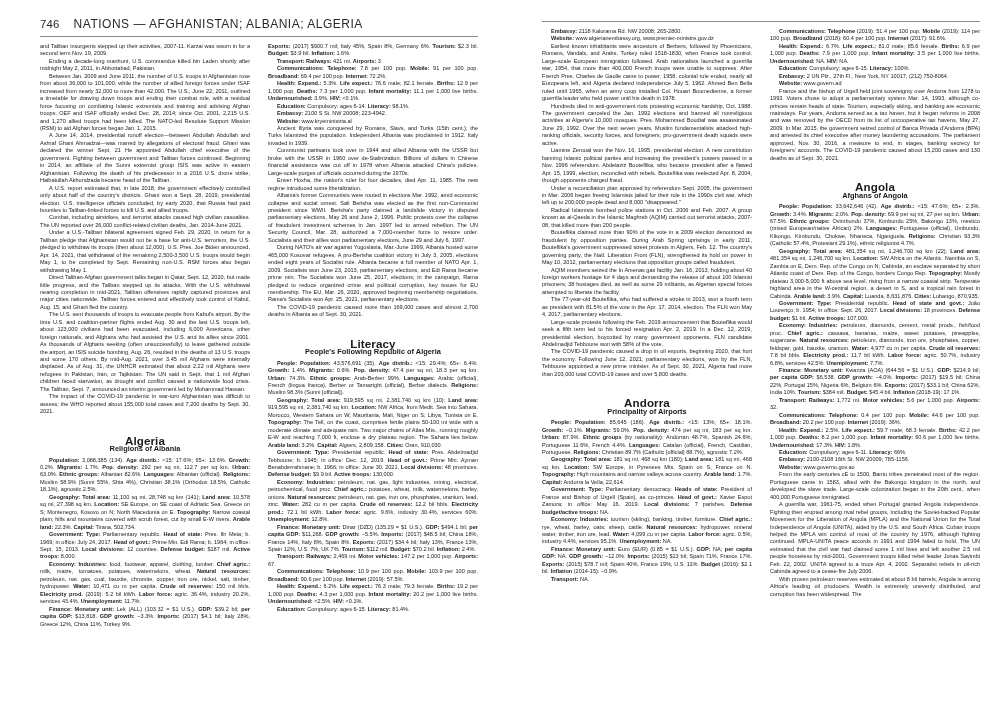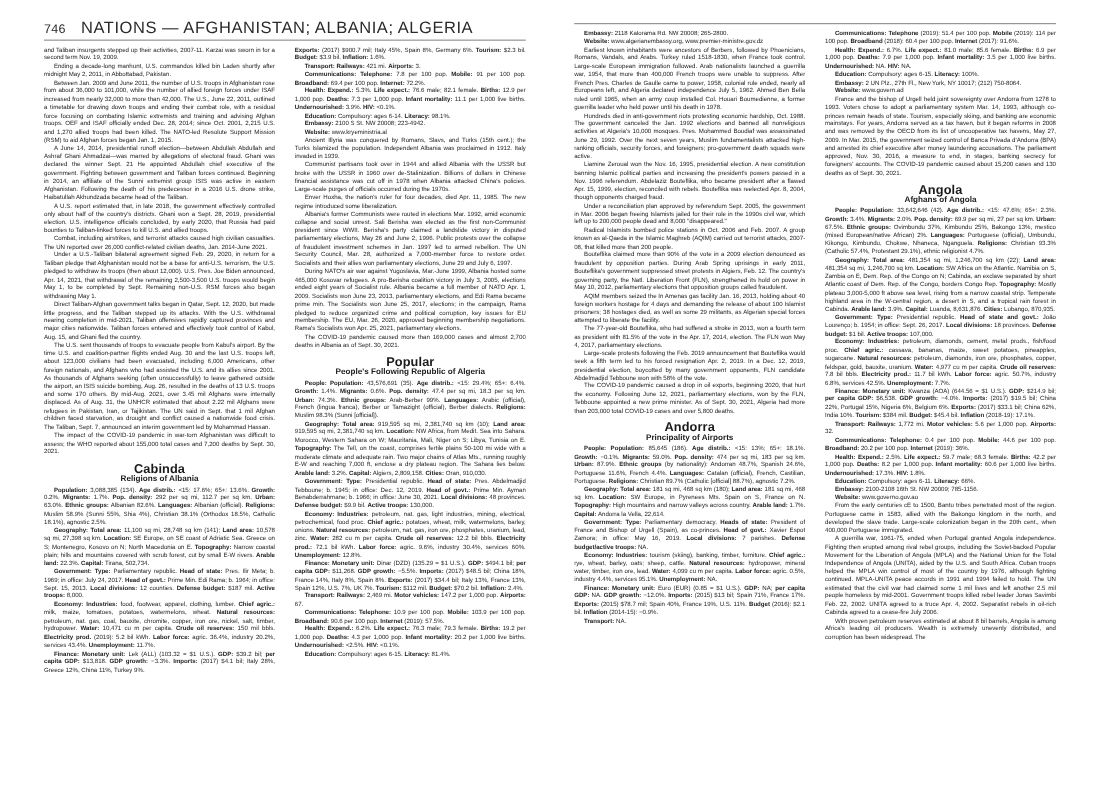--- a/index.html
+++ b/index.html
@@ -13,20 +13,21 @@
     height: 714px;
     font-family: "Liberation Sans", sans-serif;
     color: #1b1b1b;
     overflow: hidden;
   }
   .spread {
     width: 794px;
     height: 714px;
     display: flex;
     box-sizing: border-box;
+    gap: 20px;
   }
   .page {
     width: 500px;
     height: 714px;
     box-sizing: border-box;
     position: relative;
     display: flex;
     flex-direction: column;
   }
   .page-left  { padding: 17px 22px 6px 40px; }
@@ -44,21 +45,21 @@
   }
   .runhead.left  { justify-content: flex-start; }
   .runhead.right { justify-content: flex-end; }
   .folio {
     font-size: 11.4px;
     letter-spacing: 0.2px;
     color: #2a2a2a;
   }
   .runhead.left .folio  { margin-right: 14px; }
   .runhead.right .folio { margin-left: 14px; }
-  .runtitle { font-size: 15px; letter-spacing: 0.5px; }
+  .runtitle { font-size: 12px; letter-spacing: 0.5px; }
 
   .rule {
     border: 0;
     border-top: 1.6px solid #8a8a8a;
     margin: 4px 0 6px 0;
     width: 100%;
   }
 
   
   .cols {
@@ -82,21 +83,21 @@
   }
   .col p.flush { text-indent: 0; }
   b { font-weight: bold; }
 
   
   .country {
     text-align: center;
     font-size: 11.6px;
     font-weight: bold;
     text-indent: 0;
-    margin: 7px 0 1px 0;
+    margin: 21px 0 1px 0;
     letter-spacing: 0.1px;
   }
   .country-sub {
     text-align: center;
     font-size: 7.4px;
     font-weight: bold;
     text-indent: 0;
     margin: 0 0 4px 0;
   }
 </style>
@@ -119,21 +120,21 @@
         <p>Ending a decade-long manhunt, U.S. commandos killed bin Laden shortly after midnight May 2, 2011, in Abbottabad, Pakistan.</p>
         <p>Between Jan. 2009 and June 2011, the number of U.S. troops in Afghanistan rose from about 36,000 to 101,000, while the number of allied foreign forces under ISAF increased from nearly 32,000 to more than 42,000. The U.S., June 22, 2011, outlined a timetable for drawing down troops and ending their combat role, with a residual force focusing on combating Islamic extremists and training and advising Afghan troops. OEF and ISAF officially ended Dec. 28, 2014; since Oct. 2001, 2,215 U.S. and 1,270 allied troops had been killed. The NATO-led Resolute Support Mission (RSM) to aid Afghan forces began Jan. 1, 2015.</p>
         <p>A June 14, 2014, presidential runoff election—between Abdullah Abdullah and Ashraf Ghani Ahmadzai—was marred by allegations of electoral fraud. Ghani was declared the winner Sept. 21 He appointed Abdullah chief executive of the government. Fighting between government and Taliban forces continued. Beginning in 2014, an affiliate of the Sunni extremist group ISIS was active in eastern Afghanistan. Following the death of his predecessor in a 2016 U.S. drone strike, Haibatullah Akhundzada became head of the Taliban.</p>
         <p>A U.S. report estimated that, in late 2018, the government effectively controlled only about half of the country's districts. Ghani won a Sept. 28, 2019, presidential election. U.S. intelligence officials concluded, by early 2020, that Russia had paid bounties to Taliban-linked forces to kill U.S. and allied troops.</p>
         <p>Combat, including airstrikes, and terrorist attacks caused high civilian casualties. The UN reported over 26,000 conflict-related civilian deaths, Jan. 2014-June 2021.</p>
         <p>Under a U.S.-Taliban bilateral agreement signed Feb. 29, 2020, in return for a Taliban pledge that Afghanistan would not be a base for anti-U.S. terrorism, the U.S. pledged to withdraw its troops (then about 12,000). U.S. Pres. Joe Biden announced, Apr. 14, 2021, that withdrawal of the remaining 2,500-3,500 U.S. troops would begin May 1, to be completed by Sept. Remaining non-U.S. RSM forces also began withdrawing May 1.</p>
         <p>Direct Taliban-Afghan government talks began in Qatar, Sept. 12, 2020, but made little progress, and the Taliban stepped up its attacks. With the U.S. withdrawal nearing completion in mid-2021, Taliban offensives rapidly captured provinces and major cities nationwide. Taliban forces entered and effectively took control of Kabul, Aug. 15, and Ghani fled the country.</p>
         <p>The U.S. sent thousands of troops to evacuate people from Kabul's airport. By the time U.S. and coalition-partner flights ended Aug. 30 and the last U.S. troops left, about 123,000 civilians had been evacuated, including 6,000 Americans, other foreign nationals, and Afghans who had assisted the U.S. and its allies since 2001. As thousands of Afghans seeking (often unsuccessfully) to leave gathered outside the airport, an ISIS suicide bombing, Aug. 26, resulted in the deaths of 13 U.S. troops and some 170 others. By mid-Aug. 2021, over 3.45 mil Afghans were internally displaced. As of Aug. 31, the UNHCR estimated that about 2.22 mil Afghans were refugees in Pakistan, Iran, or Tajikistan. The UN said in Sept. that 1 mil Afghan children faced starvation, as drought and conflict caused a nationwide food crisis. The Taliban, Sept. 7, announced an interim government led by Mohammad Hassan.</p>
         <p>The impact of the COVID-19 pandemic in war-torn Afghanistan was difficult to assess; the WHO reported about 155,000 total cases and 7,200 deaths by Sept. 30, 2021.</p>
 
-        <div class="country">Cabinda</div>
+        <div class="country">Algeria</div>
         <div class="country-sub">Religions of Albania</div>
 
         <p> <b>Population:</b> 3,088,385 (134). <b>Age distrib.:</b> &lt;15: 17.6%; 65+: 13.6%. <b>Growth:</b> 0.2%. <b>Migrants:</b> 1.7%. <b>Pop. density:</b> 292 per sq mi, 112.7 per sq km. <b>Urban:</b> 63.0%. <b>Ethnic groups:</b> Albanian 82.6%. <b>Languages:</b> Albanian (official). <b>Religions:</b> Muslim 58.9% (Sunni 55%, Shia 4%), Christian 38.1% (Orthodox 18.5%, Catholic 18.1%), agnostic 2.5%.</p>
         <p><b>Geography: Total area:</b> 11,100 sq mi, 28,748 sq km (141); <b>Land area:</b> 10,578 sq mi, 27,398 sq km. <b>Location:</b> SE Europe, on SE coast of Adriatic Sea. Greece on S; Montenegro, Kosovo on N; North Macedonia on E. <b>Topography:</b> Narrow coastal plain; hills and mountains covered with scrub forest, cut by small E-W rivers. <b>Arable land:</b> 22.3%. <b>Capital:</b> Tirana, 502,734.</p>
         <p><b>Government: Type:</b> Parliamentary republic. <b>Head of state:</b> Pres. Ilir Meta; b. 1969; in office: July 24, 2017. <b>Head of govt.:</b> Prime Min. Edi Rama; b. 1964; in office: Sept. 15, 2013. <b>Local divisions:</b> 12 counties. <b>Defense budget:</b> $187 mil. <b>Active troops:</b> 8,000.</p>
         <p><b>Economy: Industries:</b> food, footwear, apparel, clothing, lumber. <b>Chief agric.:</b> milk, maize, tomatoes, potatoes, watermelons, wheat. <b>Natural resources:</b> petroleum, nat. gas, coal, bauxite, chromite, copper, iron ore, nickel, salt, timber, hydropower. <b>Water:</b> 10,471 cu m per capita. <b>Crude oil reserves:</b> 150 mil bbls. <b>Electricity prod.</b> (2019): 5.2 bil kWh. <b>Labor force:</b> agric. 36.4%, industry 20.2%, services 43.4%. <b>Unemployment:</b> 11.7%.</p>
         <p><b>Finance: Monetary unit:</b> Lek (ALL) (103.32 = $1 U.S.). <b>GDP:</b> $39.2 bil; <b>per capita GDP:</b> $13,818. <b>GDP growth:</b> −3.3%. <b>Imports:</b> (2017) $4.1 bil; Italy 28%, Greece 12%, China 11%, Turkey 9%.</p>
       </div>
 
       <div class="col">
@@ -144,21 +145,21 @@
         <p><b>Education:</b> Compulsory: ages 6-14. <b>Literacy:</b> 98.1%.</p>
         <p><b>Embassy:</b> 2100 S St. NW 20008; 223-4942.</p>
         <p><b>Website:</b> www.kryeministria.al</p>
         <p>Ancient Illyria was conquered by Romans, Slavs, and Turks (15th cent.); the Turks Islamized the population. Independent Albania was proclaimed in 1912. Italy invaded in 1939.</p>
         <p>Communist partisans took over in 1944 and allied Albania with the USSR but broke with the USSR in 1960 over de-Stalinization. Billions of dollars in Chinese financial assistance was cut off in 1978 when Albania attacked China's policies. Large-scale purges of officials occurred during the 1970s.</p>
         <p>Enver Hoxha, the nation's ruler for four decades, died Apr. 11, 1985. The new regime introduced some liberalization.</p>
         <p>Albania's former Communists were routed in elections Mar. 1992, amid economic collapse and social unrest. Sali Berisha was elected as the first non-Communist president since WWII. Berisha's party claimed a landslide victory in disputed parliamentary elections, May 26 and June 2, 1996. Public protests over the collapse of fraudulent investment schemes in Jan. 1997 led to armed rebellion. The UN Security Council, Mar. 28, authorized a 7,000-member force to restore order. Socialists and their allies won parliamentary elections, June 29 and July 6, 1997.</p>
         <p>During NATO's air war against Yugoslavia, Mar.-June 1999, Albania hosted some 465,000 Kosovar refugees. A pro-Berisha coalition victory in July 3, 2005, elections ended eight years of Socialist rule. Albania became a full member of NATO Apr. 1, 2009. Socialists won June 23, 2013, parliamentary elections, and Edi Rama became prime min. The Socialists won June 25, 2017, elections; in the campaign, Rama pledged to reduce organized crime and political corruption, key issues for EU membership. The EU, Mar. 26, 2020, approved beginning membership negotiations. Rama's Socialists won Apr. 25, 2021, parliamentary elections.</p>
         <p>The COVID-19 pandemic caused more than 169,000 cases and almost 2,700 deaths in Albania as of Sept. 30, 2021.</p>
 
-        <div class="country">Popular</div>
+        <div class="country">Literacy</div>
         <div class="country-sub">People's Following Republic of Algeria</div>
 
         <p><b>People: Population:</b> 43,576,691 (35). <b>Age distrib.:</b> &lt;15: 29.4%; 65+: 6.4%. <b>Growth:</b> 1.4%. <b>Migrants:</b> 0.6%. <b>Pop. density:</b> 47.4 per sq mi, 18.3 per sq km. <b>Urban:</b> 74.3%. <b>Ethnic groups:</b> Arab-Berber 99%. <b>Languages:</b> Arabic (official), French (lingua franca), Berber or Tamazight (official), Berber dialects. <b>Religions:</b> Muslim 98.3% (Sunni [official]).</p>
         <p><b>Geography: Total area:</b> 919,595 sq mi, 2,381,740 sq km (10); <b>Land area:</b> 919,595 sq mi, 2,381,740 sq km. <b>Location:</b> NW Africa, from Medit. Sea into Sahara. Morocco, Western Sahara on W; Mauritania, Mali, Niger on S; Libya, Tunisia on E. <b>Topography:</b> The Tell, on the coast, comprises fertile plains 50-100 mi wide with a moderate climate and adequate rain. Two major chains of Atlas Mts., running roughly E-W and reaching 7,000 ft, enclose a dry plateau region. The Sahara lies below. <b>Arable land:</b> 3.2%. <b>Capital:</b> Algiers, 2,809,158. <b>Cities:</b> Oran, 910,030.</p>
         <p><b>Government: Type:</b> Presidential republic. <b>Head of state:</b> Pres. Abdelmadjid Tebboune; b. 1945; in office: Dec. 12, 2019. <b>Head of govt.:</b> Prime Min. Ayman Benabderrahmane; b. 1966; in office: June 30, 2021. <b>Local divisions:</b> 48 provinces. <b>Defense budget:</b> $9.9 bil. <b>Active troops:</b> 130,000.</p>
         <p><b>Economy: Industries:</b> petroleum, nat. gas, light industries, mining, electrical, petrochemical, food proc. <b>Chief agric.:</b> potatoes, wheat, milk, watermelons, barley, onions. <b>Natural resources:</b> petroleum, nat. gas, iron ore, phosphates, uranium, lead, zinc. <b>Water:</b> 282 cu m per capita. <b>Crude oil reserves:</b> 12.2 bil bbls. <b>Electricity prod.:</b> 72.1 bil kWh. <b>Labor force:</b> agric. 9.6%, industry 30.4%, services 60%. <b>Unemployment:</b> 12.8%.</p>
         <p><b>Finance: Monetary unit:</b> Dinar (DZD) (135.29 = $1 U.S.). <b>GDP:</b> $494.1 bil; <b>per capita GDP:</b> $11,268. <b>GDP growth:</b> −5.5%. <b>Imports:</b> (2017) $48.5 bil; China 18%, France 14%, Italy 8%, Spain 8%. <b>Exports:</b> (2017) $34.4 bil; Italy 13%, France 13%, Spain 12%, U.S. 7%, UK 7%. <b>Tourism:</b> $112 mil. <b>Budget:</b> $70.2 bil. <b>Inflation:</b> 2.4%.</p>
         <p><b>Transport: Railways:</b> 2,469 mi. <b>Motor vehicles:</b> 147.2 per 1,000 pop. <b>Airports:</b> 67.</p>
         <p><b>Communications: Telephone:</b> 10.9 per 100 pop. <b>Mobile:</b> 103.9 per 100 pop. <b>Broadband:</b> 90.6 per 100 pop. <b>Internet</b> (2019): 57.5%.</p>
         <p><b>Health: Expend.:</b> 6.2%. <b>Life expect.:</b> 76.3 male; 79.3 female. <b>Births:</b> 19.2 per 1,000 pop. <b>Deaths:</b> 4.3 per 1,000 pop. <b>Infant mortality:</b> 20.2 per 1,000 live births. <b>Undernourished:</b> &lt;2.5%. <b>HIV:</b> &lt;0.1%.</p>

